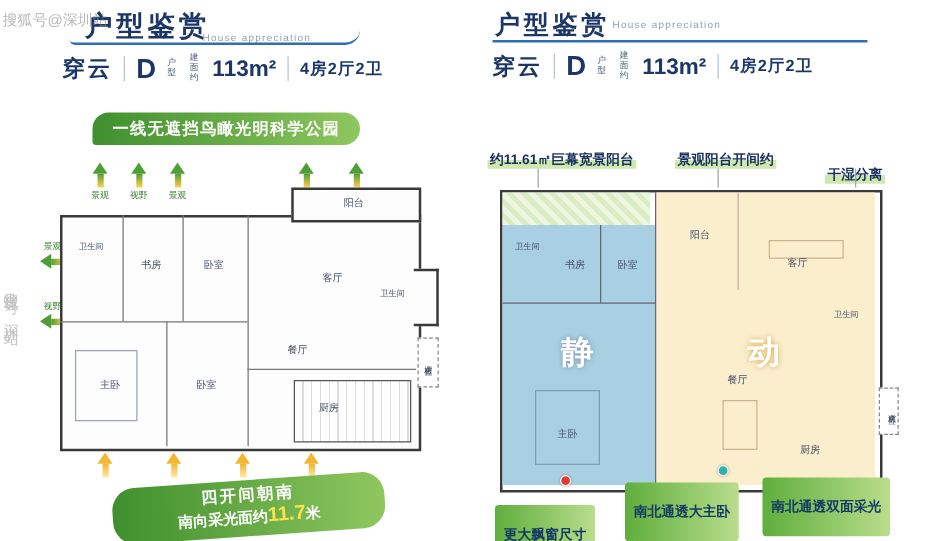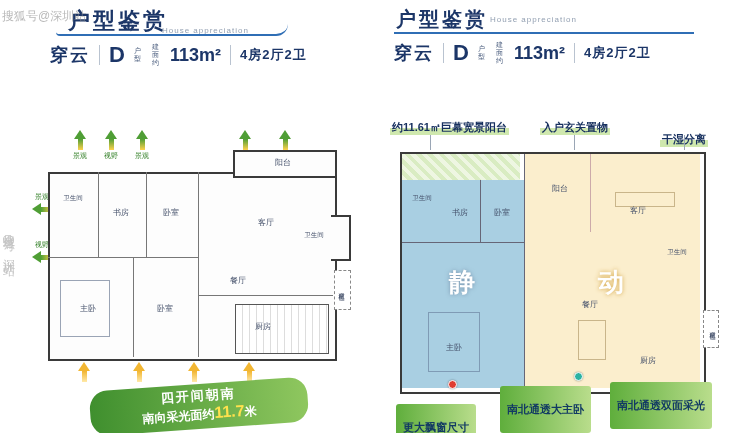--- a/index.html
+++ b/index.html
@@ -107,20 +107,21 @@
       <span class="spec-name">穿云</span>
       <span class="vdiv"></span>
       <span class="spec-model">D</span>
       <span class="spec-stack">户型</span>
       <span class="spec-stack">建面约</span>
       <span class="spec-area">113m²</span>
       <span class="vdiv"></span>
       <span class="spec-layout">4房2厅2卫</span>
     </div>
 
+    <div class="l-banner">一线无遮挡鸟瞰光明科学公园</div>
 
     <div class="l-plan">
 
       <div class="arr" style="left:35px;top:0;">
         <span class="h"></span>
           <span class="s"></span>
         <span class="t">景观</span>
       </div>
       <div class="arr" style="left:66px;top:0;">
         <span class="h"></span>
@@ -222,21 +223,21 @@
       <span class="vdiv"></span>
       <span class="spec-model">D</span>
       <span class="spec-stack">户型</span>
       <span class="spec-stack">建面约</span>
       <span class="spec-area">113m²</span>
       <span class="vdiv"></span>
       <span class="spec-layout">4房2厅2卫</span>
     </div>
 
     <div class="callout" style="left:2px;top:114px;">约11.61㎡巨幕宽景阳台</div>
-    <div class="callout" style="left:152px;top:114px;">入户玄关置物</div>
+    <div class="callout" style="left:152px;top:114px;">景观阳台开间约</div>
     <div class="callout" style="left:272px;top:126px;">干湿分离</div>
     <div class="leader" style="left:42px;top:129px;"></div>
     <div class="leader" style="left:186px;top:129px;"></div>
     <div class="leader" style="left:296px;top:129px;"></div>
 
     <div class="r-plan">
       <div class="outline" style="left:10px;top:0;width:302px;height:238px;background:#fff;"></div>
       <div class="hatch" style="left:12px;top:2px;width:118px;height:26px;"></div>
       <div class="zone-blue" style="left:12px;top:28px;width:122px;height:208px;"></div>
       <div class="zone-cream" style="left:135px;top:2px;width:175px;height:234px;"></div>

